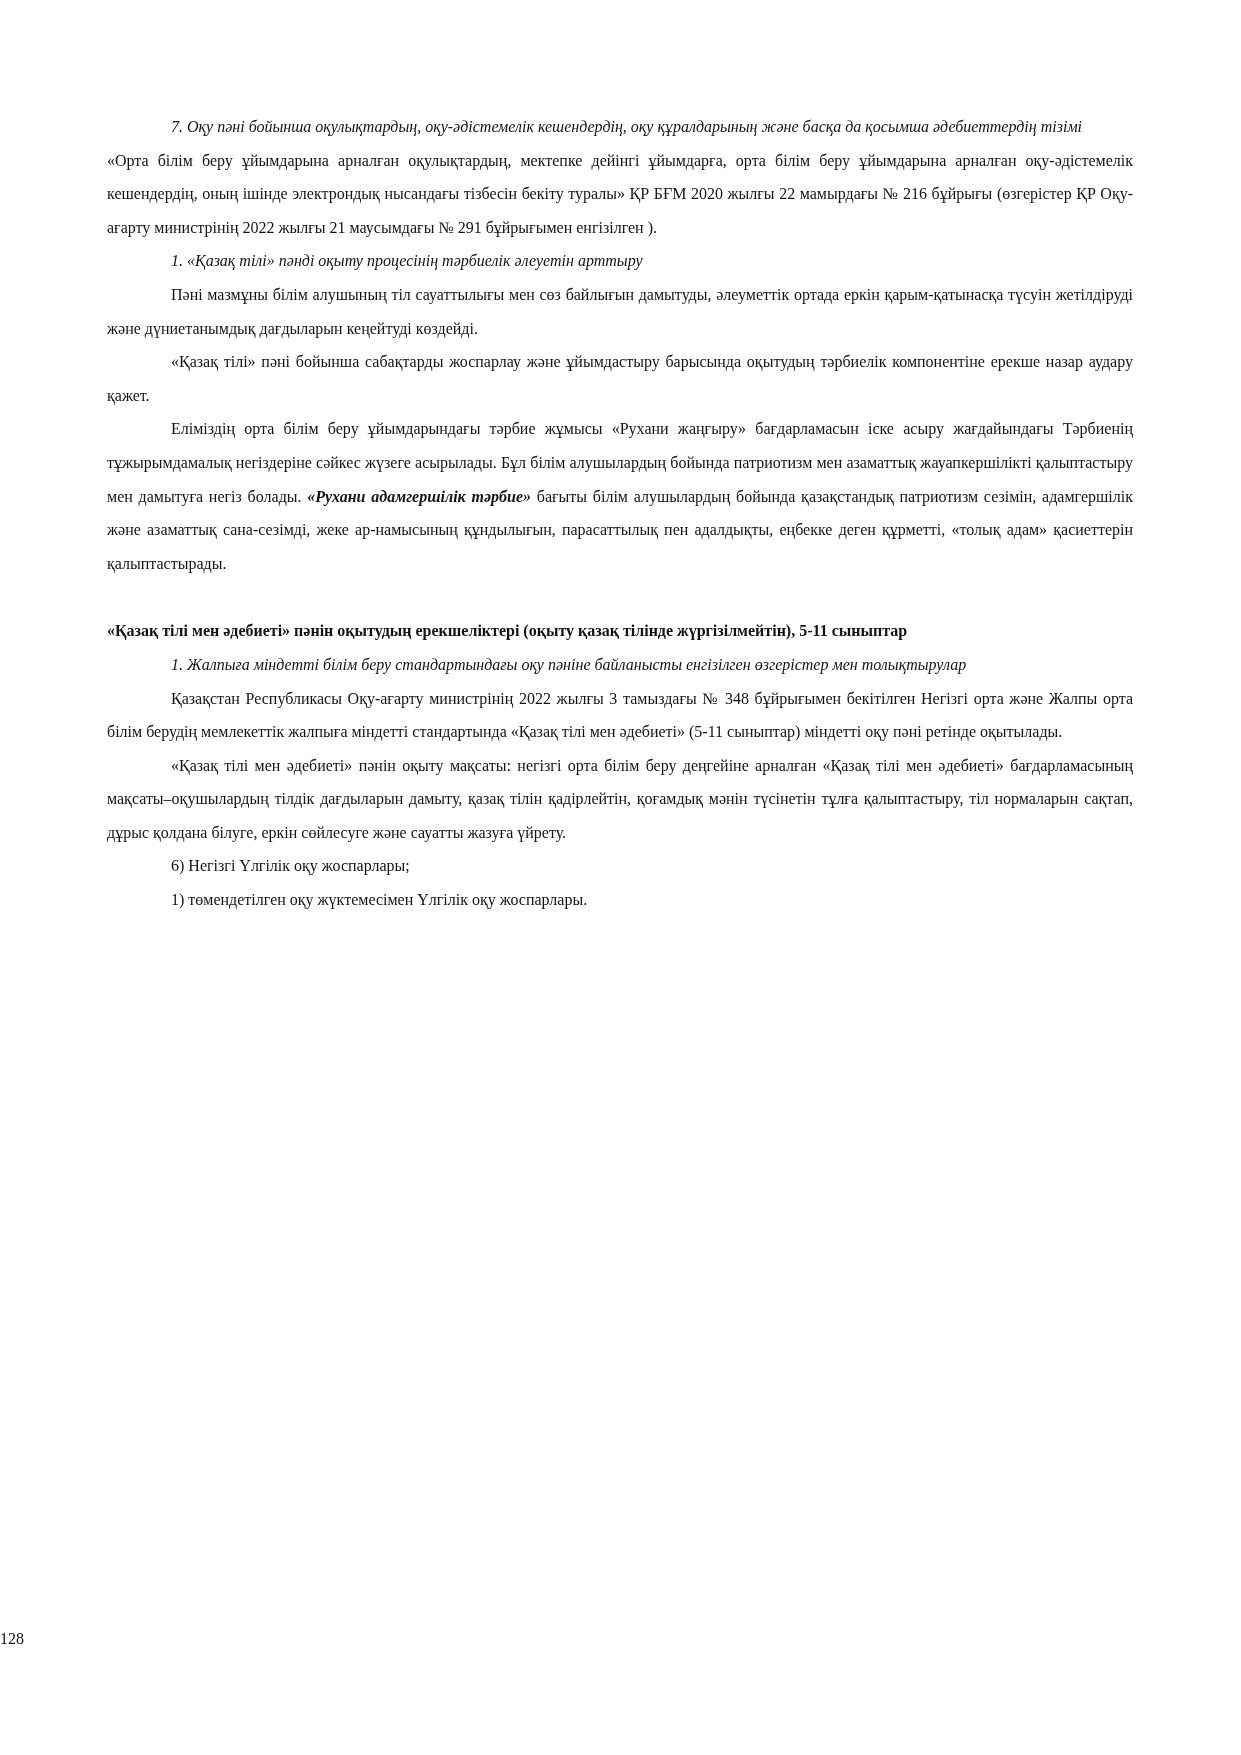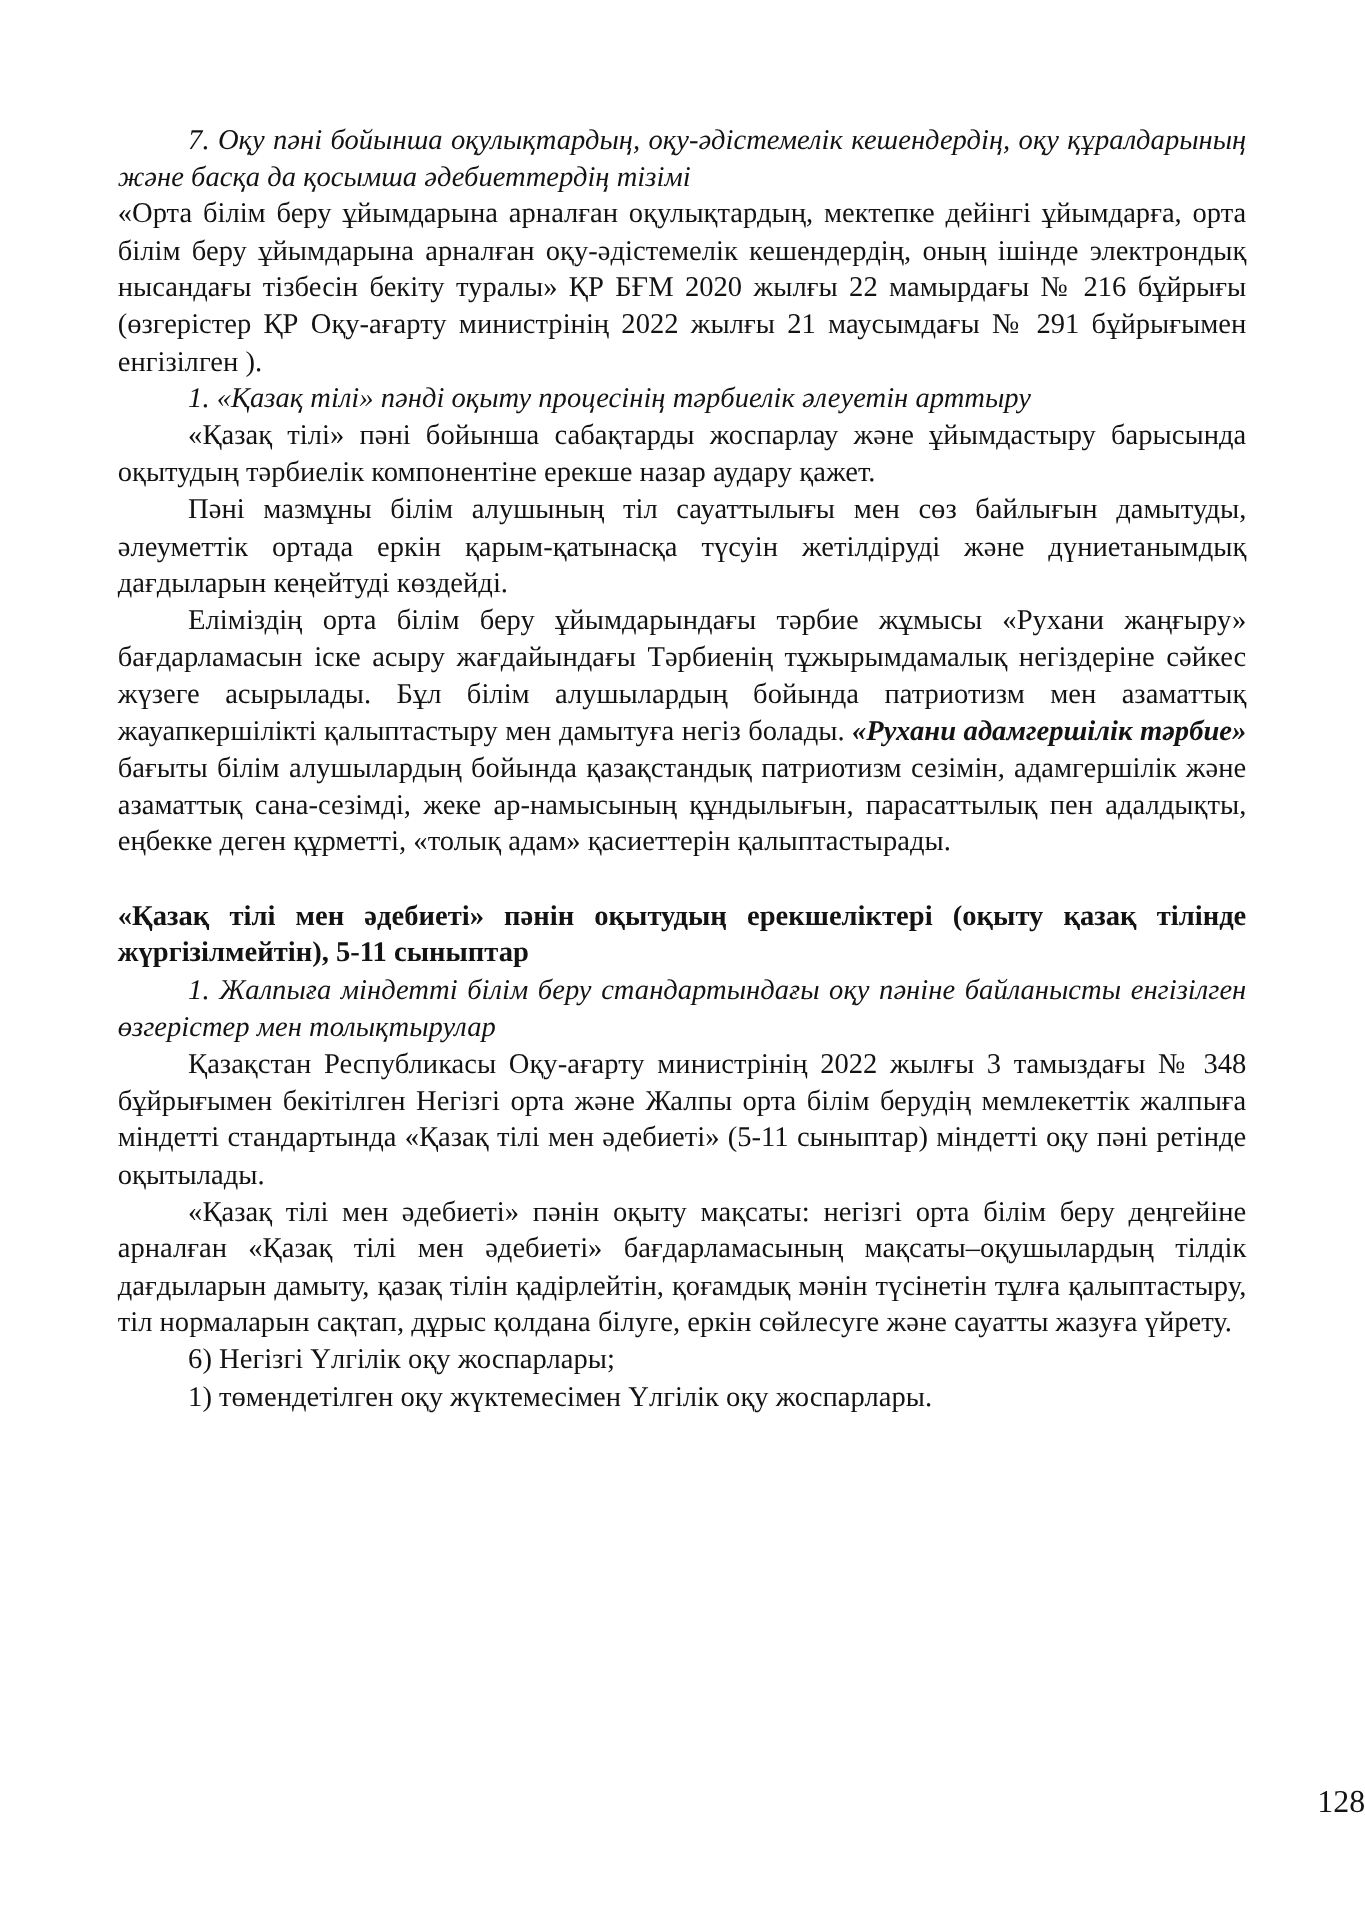--- a/index.html
+++ b/index.html
@@ -14,60 +14,60 @@
     background: #ffffff;
     overflow: hidden;
     font-family: "Liberation Serif", "DejaVu Serif", serif;
     color: #131313;
   }
   .content {
     position: absolute;
     left: 107px;
     top: 110px;
     width: 1026px;
-    font-size: 26px;
+    font-size: 16px;
     line-height: 33.6px;
     text-align: justify;
   }
   .content p {
     margin: 0;
     padding: 0;
   }
   .indent { text-indent: 64px; }
   .italic { font-style: italic; }
   .bold-italic { font-weight: bold; font-style: italic; }
   .section-heading {
     font-weight: bold;
     margin-top: 34px !important;
   }
   .page-footer {
     position: absolute;
     top: 1622px;
     left: 0;
     width: 100%;
-    text-align: right;
-    font-size: 29px;
+    text-align: left;
+    font-size: 16px;
     line-height: 33px;
   }
 </style>
 </head>
 <body>
 
 <div class="page">
   <div class="content">
 
     <p class="italic indent">7. Оқу пәні бойынша  оқулықтардың, оқу-әдістемелік кешендердің, оқу құралдарының және басқа да қосымша әдебиеттердің тізімі</p>
 
     <p>«Орта білім беру ұйымдарына арналған оқулықтардың, мектепке дейінгі ұйымдарға, орта білім беру ұйымдарына арналған оқу-әдістемелік кешендердің, оның ішінде электрондық нысандағы тізбесін бекіту туралы» ҚР БҒМ 2020 жылғы 22 мамырдағы № 216 бұйрығы (өзгерістер ҚР Оқу-ағарту министрінің 2022 жылғы 21 маусымдағы № 291 бұйрығымен енгізілген ).</p>
 
     <p class="italic indent">1. «Қазақ тілі» пәнді оқыту процесінің тәрбиелік әлеуетін арттыру</p>
 
+    <p class="indent">Пәні мазмұны білім алушының тіл сауаттылығы мен сөз байлығын дамытуды, әлеуметтік ортада еркін қарым-қатынасқа түсуін жетілдіруді және дүниетанымдық дағдыларын кеңейтуді көздейді.</p>
+
     <p class="indent">«Қазақ тілі» пәні бойынша сабақтарды жоспарлау және ұйымдастыру барысында оқытудың тәрбиелік компонентіне ерекше назар аудару қажет.</p>
-
-    <p class="indent">Пәні мазмұны білім алушының тіл сауаттылығы мен сөз байлығын дамытуды, әлеуметтік ортада еркін қарым-қатынасқа түсуін жетілдіруді және дүниетанымдық дағдыларын кеңейтуді көздейді.</p>
 
     <p class="indent"><span>Еліміздің орта білім беру ұйымдарындағы тәрбие жұмысы «Рухани жаңғыру» бағдарламасын іске асыру жағдайындағы Тәрбиенің тұжырымдамалық негіздеріне сәйкес жүзеге асырылады. Бұл білім алушылардың бойында патриотизм мен азаматтық жауапкершілікті қалыптастыру мен дамытуға негіз болады. </span><span class="bold-italic">«Рухани адамгершілік тәрбие»</span><span> бағыты білім алушылардың бойында қазақстандық патриотизм сезімін, адамгершілік және азаматтық сана-сезімді, жеке ар-намысының құндылығын, парасаттылық пен адалдықты, еңбекке деген құрметті, «толық адам» қасиеттерін қалыптастырады.</span></p>
 
     <p class="section-heading">«Қазақ тілі мен әдебиеті»  пәнін оқытудың ерекшеліктері (оқыту қазақ тілінде жүргізілмейтін),  5-11 сыныптар</p>
 
     <p class="italic indent">1.  Жалпыға міндетті білім беру стандартындағы оқу пәніне байланысты енгізілген өзгерістер мен толықтырулар</p>
 
     <p class="indent">Қазақстан Республикасы Оқу-ағарту министрінің 2022 жылғы 3 тамыздағы № 348 бұйрығымен бекітілген Негізгі орта және Жалпы орта білім берудің мемлекеттік жалпыға міндетті стандартында  «Қазақ тілі мен әдебиеті» (5-11 сыныптар) міндетті оқу пәні ретінде оқытылады.</p>
 
 

